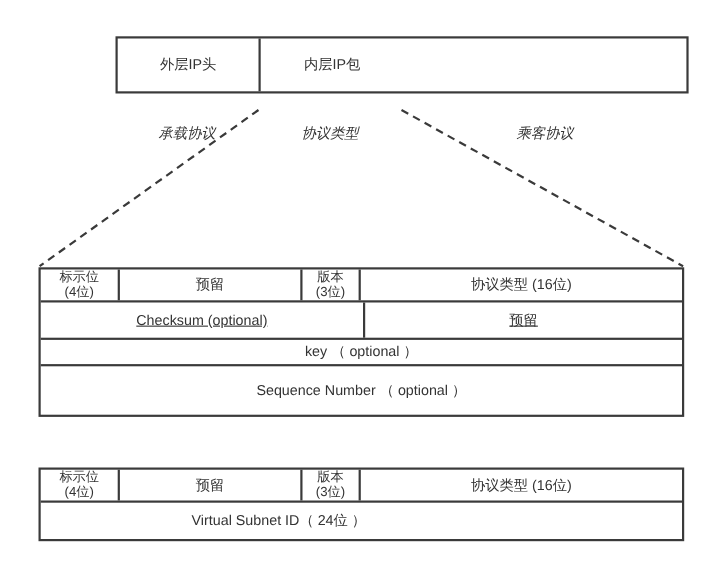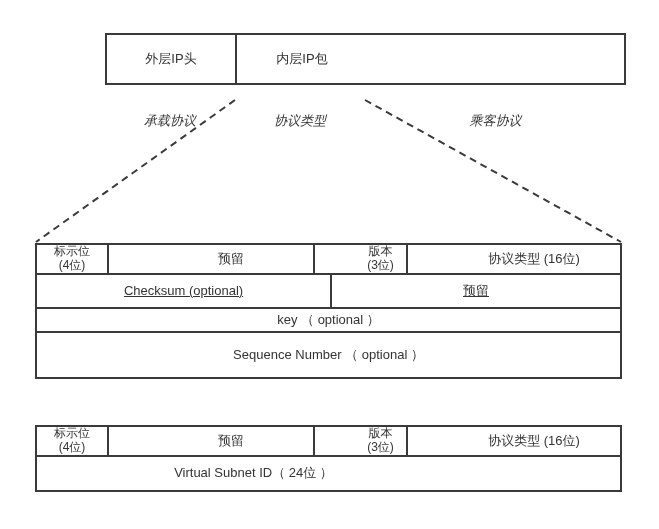--- a/index.html
+++ b/index.html
@@ -59,21 +59,21 @@
     background: #ffffff;
   }
   .t1 { top: 243px; }
   .t2 { top: 425px; }
   .trow {
     display: grid;
     box-sizing: border-box;
     border-bottom: 2px solid #3a3a3a;
   }
   .trow:last-child { border-bottom: none; }
-  .cols4 { grid-template-columns: 72px 166px 53px 1fr; gap: 40px; }
+  .cols4 { grid-template-columns: 72px 166px 53px 1fr; }
   .t1 .cols2 { grid-template-columns: 295px 1fr; }
   .t2 .cols2 { grid-template-columns: 433px 1fr; gap: 20px; }
   .t1 .trow:nth-child(1) { height: 30px; }
   .t1 .trow:nth-child(2) { height: 34px; text-decoration: underline; }
   .t1 .trow:nth-child(3) { height: 24px; }
   .t1 .trow:nth-child(4) { height: 44px; }
   .t2 .trow:nth-child(1) { height: 30px; }
   .t2 .trow:nth-child(2) { height: 33px; }
   .cell {
     display: flex;

